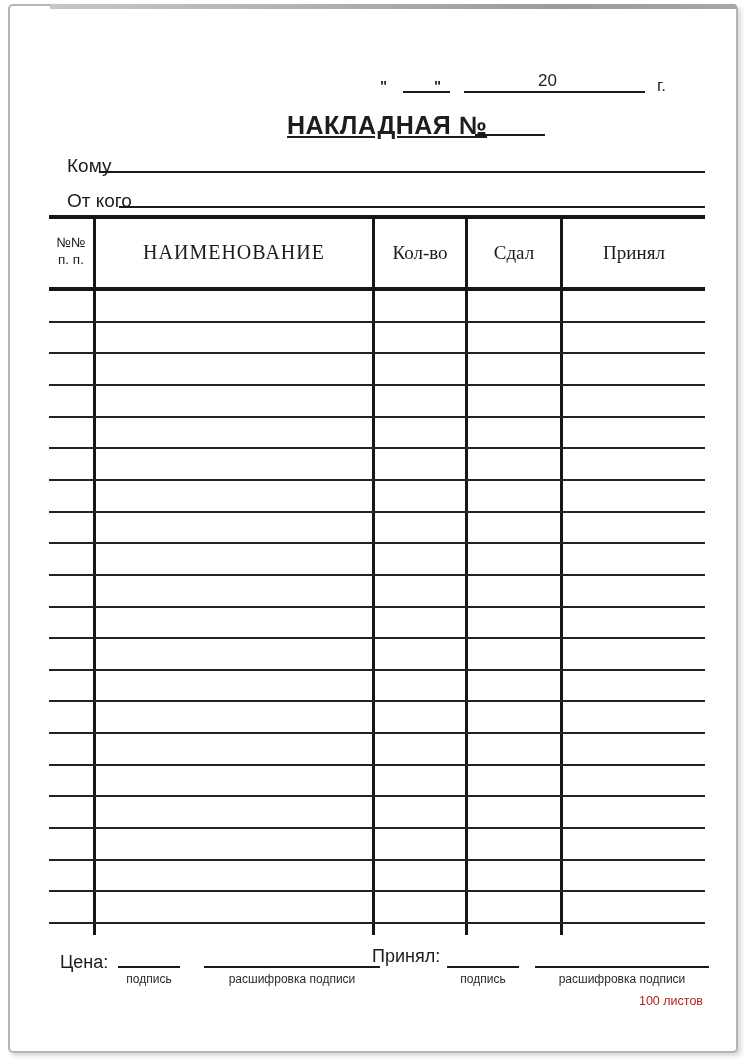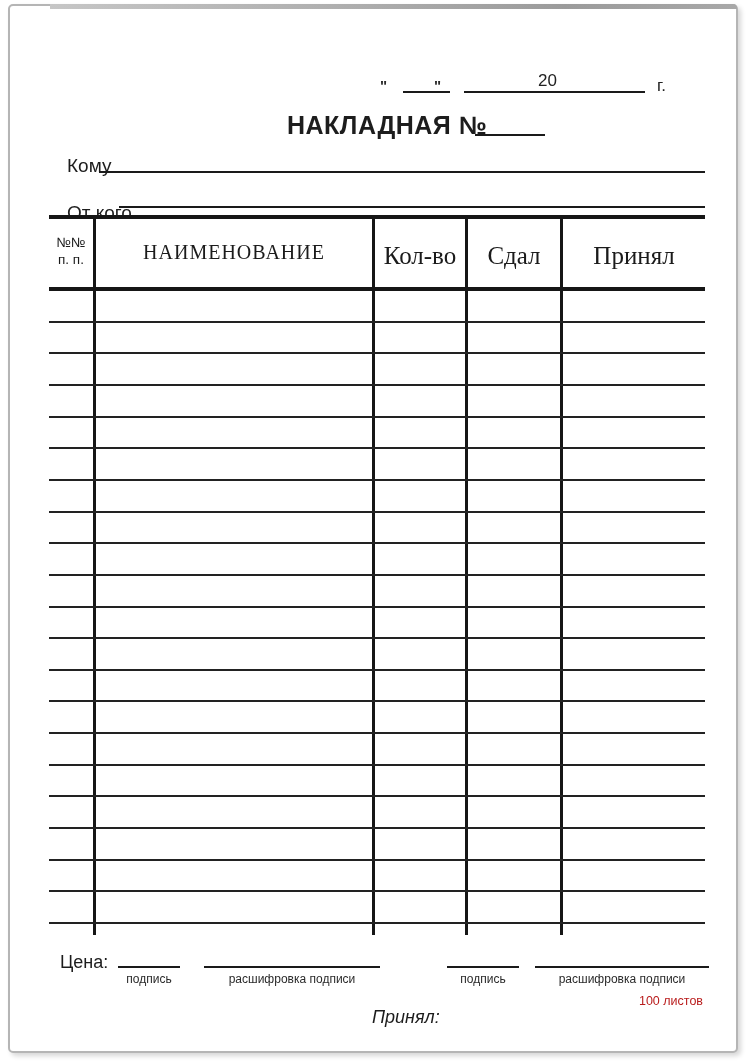--- a/index.html
+++ b/index.html
@@ -16,30 +16,30 @@
     border-radius:0 4px 0 0;
   }
   .abs { position:absolute; }
   
   .q { font-size:15px; font-weight:bold; color:#2a2a2a; }
   .blank { border-bottom:2px solid #1a1a1a; }
   .yearline { display:flex; align-items:flex-end; justify-content:center;
               font-size:17px; color:#222; padding-right:14px; }
   .glabel { font-size:17px; color:#222; }
   
-  .title { font-size:25px; font-weight:600; letter-spacing:0.5px; color:#1d1d1d; }
+  .title { font-size:25px; font-weight:600; letter-spacing:0.5px; color:#1d1d1d;text-decoration:underline; }
   
   .fieldlabel { font-size:19px; color:#1d1d1d;margin-left:18px; }
   
   .tbl { position:absolute; left:39px; top:209px; width:656px; height:724px; }
   .hline { position:absolute; left:0; width:656px; background:#161616; }
   .rowline { position:absolute; left:0; width:656px; height:2px; background:#222; }
   .vline { position:absolute; top:0; width:3px; height:720px; background:#161616; }
   .hcell { position:absolute; text-align:center; color:#1b1b1b; }
-  .hserif { font-family:"Liberation Serif", serif; font-size:25px; }
+  .hserif { font-family:"Liberation Serif", serif; font-size:19px; }
   .hname  { font-family:"Liberation Serif", serif; font-size:20px; letter-spacing:1px; }
   .hnum   { font-size:13.5px; line-height:17px; }
   
   .sig { font-size:18px; color:#1c1c1c; }
   .sigline { position:absolute; border-bottom:2px solid #1a1a1a; height:16px; }
   .caption { position:absolute; font-size:12px; color:#2a2a2a; text-align:center; }
   .sheets { font-size:12.5px; color:#b91c1c; }
 </style>
 </head>
 <body>
@@ -53,21 +53,21 @@
   <span class="abs blank yearline" style="left:454px; top:68px; width:181px; height:19px;">
       <span>20</span>
     </span>
   <span class="abs glabel" style="left:647px; top:70px;">г.</span>
 
   <span class="abs title" style="left:277px; top:105px;">НАКЛАДНАЯ №</span>
   <span class="abs blank" style="left:465px; top:110px; width:70px; height:20px;"></span>
 
   <span class="abs fieldlabel" style="left:39px; top:149px;">Кому</span>
   <span class="abs blank" style="left:89px; top:146px; width:606px; height:21px;"></span>
-  <span class="abs fieldlabel" style="left:39px; top:196px;">От кого</span>
+  <span class="abs fieldlabel" style="left:39px; top:184px;">От кого</span>
   <span class="abs blank" style="left:109px; top:181px; width:586px; height:21px;"></span>
 
   <div class="tbl">
     <div class="hline" style="top:0; height:4px;"></div>
     <div class="hline" style="top:72px; height:4px;"></div>
 
     <div class="vline" style="left:44px;"></div>
     <div class="vline" style="left:323px;"></div>
     <div class="vline" style="left:416px;"></div>
     <div class="vline" style="left:511px;"></div>
@@ -101,21 +101,21 @@
         <div class="rowline" style="top: 612.05px;"></div>
         <div class="rowline" style="top: 643.7px;"></div>
         <div class="rowline" style="top: 675.35px;"></div>
         <div class="rowline" style="top: 707px;"></div>
       </div>
   </div>
 
   <span class="abs sig" style="left:50px; top:946px;">Цена:</span>
   <div class="sigline" style="left:108px; top:946px; width:62px;"></div>
   <div class="sigline" style="left:194px; top:946px; width:176px;"></div>
-  <span class="abs sig" style="left:362px; top:1001px;font-style:italic;">Принял:</span>
+  <span class="abs sig" style="left:362px; top:940px;">Принял:</span>
   <div class="sigline" style="left:437px; top:946px; width:72px;"></div>
   <div class="sigline" style="left:525px; top:946px; width:174px;"></div>
 
   <div class="caption" style="left:108px; top:966px; width:62px;">подпись</div>
   <div class="caption" style="left:194px; top:966px; width:176px;">расшифровка подписи</div>
   <div class="caption" style="left:437px; top:966px; width:72px;">подпись</div>
   <div class="caption" style="left:525px; top:966px; width:174px;">расшифровка подписи</div>
 
   <span class="abs sheets" style="right:33px; top:988px;">100 листов</span>
 </div>

